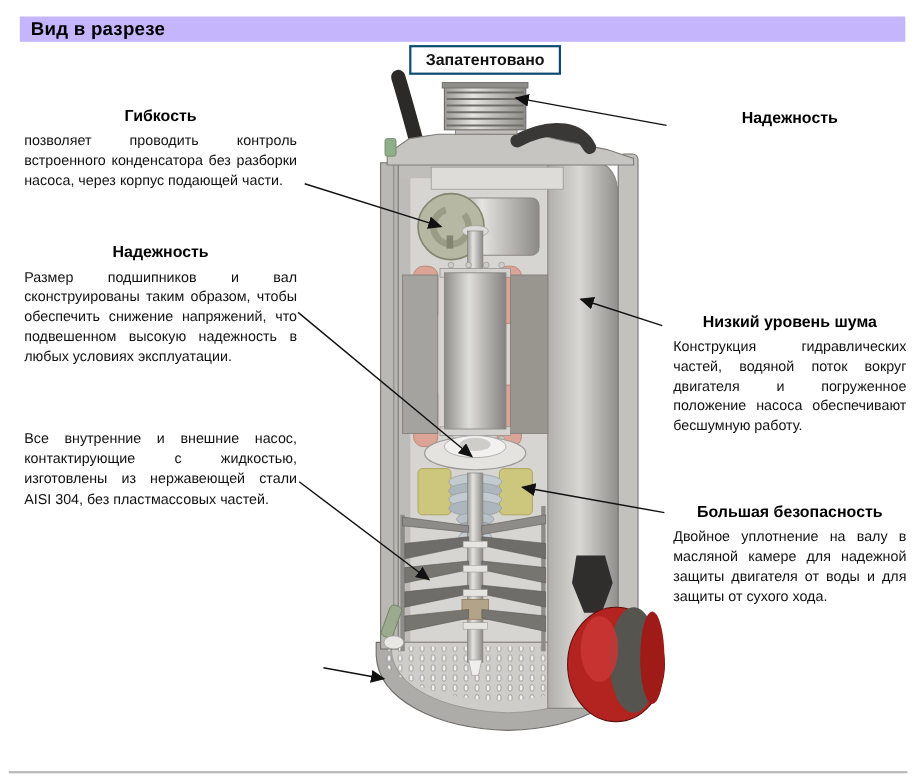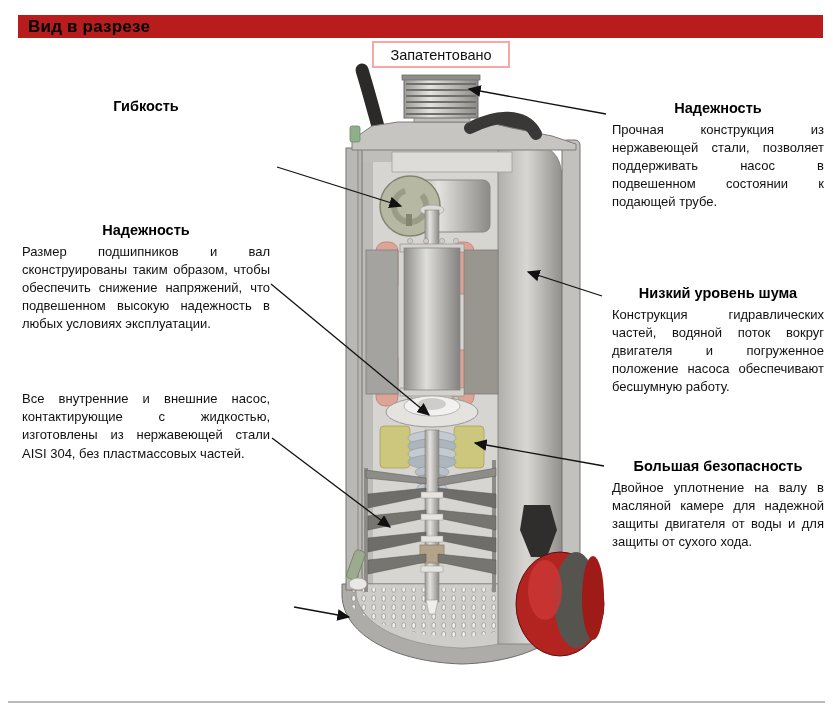--- a/index.html
+++ b/index.html
@@ -2,27 +2,28 @@
 <html><head>
 <meta charset="utf-8">
 <style>
   html,body{margin:0;padding:0;background:#ffffff;}
   .page{
     position:relative;width:833px;height:711px;background:#ffffff;overflow:hidden;
     font-family:"Liberation Sans","DejaVu Sans",sans-serif;color:#1a1a1a;
   }
   .header-bar{
     position:absolute;left:18px;top:15px;right:10px;height:23px;
-    background:#b91c1c;display:flex;align-items:center;padding-left:10px;box-sizing:border-box;
+    background:#c4b5fd;display:flex;align-items:center;padding-left:10px;box-sizing:border-box;
   }
   .header-bar span{font-size:17px;font-weight:bold;color:#000;letter-spacing:0.2px;}
   .patent-box{
     position:absolute;left:372px;top:41px;width:138px;height:27px;
-    border:2px solid #fca5a5;background:#fff;display:flex;align-items:center;justify-content:center;
+    border:2px solid #0c4a6e;background:#fff;display:flex;align-items:center;justify-content:center;
     box-sizing:border-box;
+    font-weight:bold;
   }
   .patent-box span{font-size:14.5px;color:#111;}
   .diagram{position:absolute;left:0;top:0;pointer-events:none;}
   .note{position:absolute;}
   .note h3{margin:0 0 3px 0;font-size:14.5px;font-weight:bold;line-height:1.22;color:#000;text-align:center;}
   .note p{margin:0;font-size:13px;line-height:1.40;text-align:justify;color:#111;}
   .note.left{left:22px;width:248px;}
   .note.left.wide{width:272px;}
   .note.right{left:612px;width:212px;}
   .bottom-rule{position:absolute;left:8px;right:8px;top:701px;height:2px;background:#b9b9b9;}
@@ -203,32 +204,32 @@
       <line x1="272" y1="438" x2="390" y2="527" marker-end="url(#ah)"></line>
       <line x1="294" y1="607" x2="349" y2="617" marker-end="url(#ah)"></line>
       <line x1="606" y1="114" x2="469" y2="89" marker-end="url(#ah)"></line>
       <line x1="602" y1="296" x2="528" y2="272" marker-end="url(#ah)"></line>
       <line x1="604" y1="466" x2="475" y2="443" marker-end="url(#ah)"></line>
     </g>
   </svg>
 
   <div class="note left" style="top:98px">
     <h3>Гибкость</h3>
+    <p>позволяет проводить контроль встроенного конденсатора без разборки насоса, через корпус подающей части.</p>
   </div>
   <div class="note left" style="top:222px">
     <h3>Надежность</h3>
     <p>Размер подшипников и вал сконструированы таким образом, чтобы обеспечить снижение напряжений, что подвешенном высокую надежность в любых условиях эксплуатации.</p>
   </div>
   <div class="note left" style="top:390px">
     <p>Все внутренние и внешние насос, контактирующие с жидкостью, изготовлены из нержавеющей стали AISI 304, без пластмассовых частей.</p>
   </div>
 
   <div class="note right" style="top:100px">
     <h3>Надежность</h3>
-    <p>Прочная конструкция из нержавеющей стали, позволяет поддерживать насос в подвешенном состоянии к подающей трубе.</p>
   </div>
   <div class="note right" style="top:458px">
     <h3>Большая безопасность</h3>
     <p>Двойное уплотнение на валу в масляной камере для надежной защиты двигателя от воды и для защиты от сухого хода.</p>
   </div>
   <div class="note right" style="top:285px">
     <h3>Низкий уровень шума</h3>
     <p>Конструкция гидравлических частей, водяной поток вокруг двигателя и погруженное положение насоса обеспечивают бесшумную работу.</p>
   </div>
 

